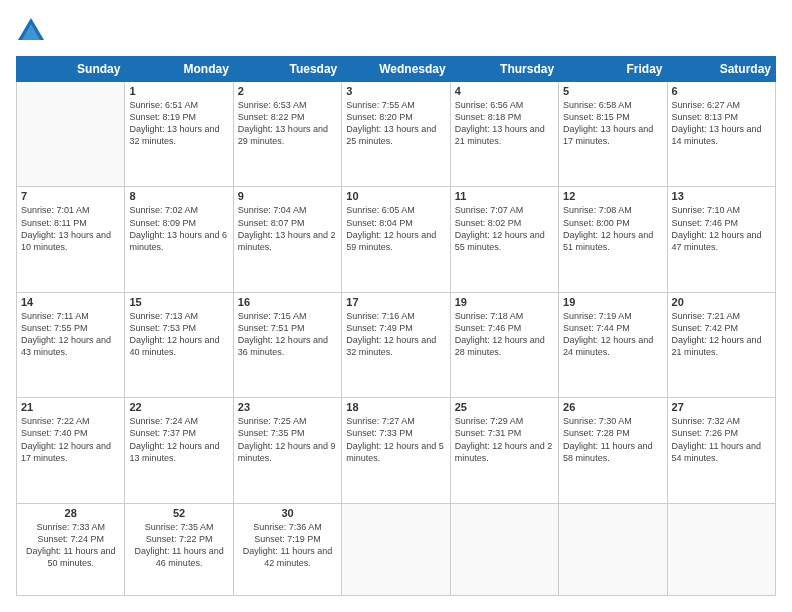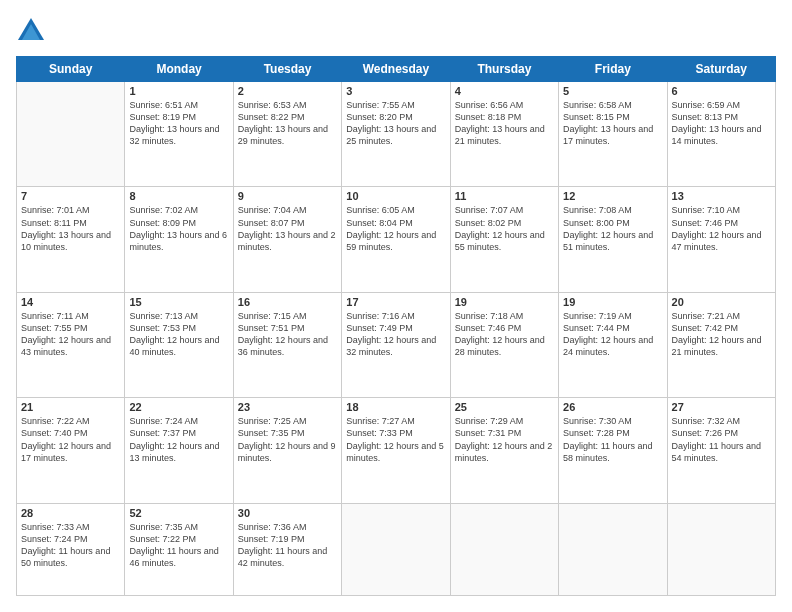--- a/index.html
+++ b/index.html
@@ -57,21 +57,21 @@
       border: 1px solid #ccc;
       border-collapse: collapse;
       width: 100%;
       table-layout: fixed;
     }
     .calendar th {
       background: #1a6fb5;
       color: #fff;
       font-size: 12px;
       padding: 5px 4px;
-      text-align: center;
+      text-align: right;
       border: 1px solid #1a6fb5;
       font-weight: bold;
     }
     .calendar td {
       border: 1px solid #ccc;
       vertical-align: top;
       padding: 3px 4px;
       font-size: 9.5px;
       color: #333;
       height: 80px;
@@ -86,20 +86,21 @@
     .cell-info {
       font-size: 9px;
       color: #444;
       line-height: 1.35;
     }
     .empty-cell {
       background: #f9f9f9;
     }
     tr:last-child td {
       height: 70px;
+      text-align: center;
     }
   </style>
 </head>
 <body>
 
 <div class="page">
   <div class="header">
     <div class="logo">
       <svg class="logo-icon" viewBox="0 0 30 30">
         <polygon points="15,2 28,24 2,24" fill="#1a6fb5"></polygon>
@@ -161,21 +162,21 @@
           </td>
           <td>
             <span class="day-number">5</span>
             <div class="cell-info">Sunrise: 6:58 AM
 Sunset: 8:15 PM
 Daylight: 13 hours
 and 17 minutes.</div>
           </td>
           <td>
             <span class="day-number">6</span>
-            <div class="cell-info">Sunrise: 6:59 AM
+            <div class="cell-info">Sunrise: 6:27 AM
 Sunset: 8:13 PM
 Daylight: 13 hours
 and 14 minutes.</div>
           </td>
         </tr>
         <tr>
           <td>
             <span class="day-number">7</span>
             <div class="cell-info">Sunrise: 7:01 AM
 Sunset: 8:11 PM

